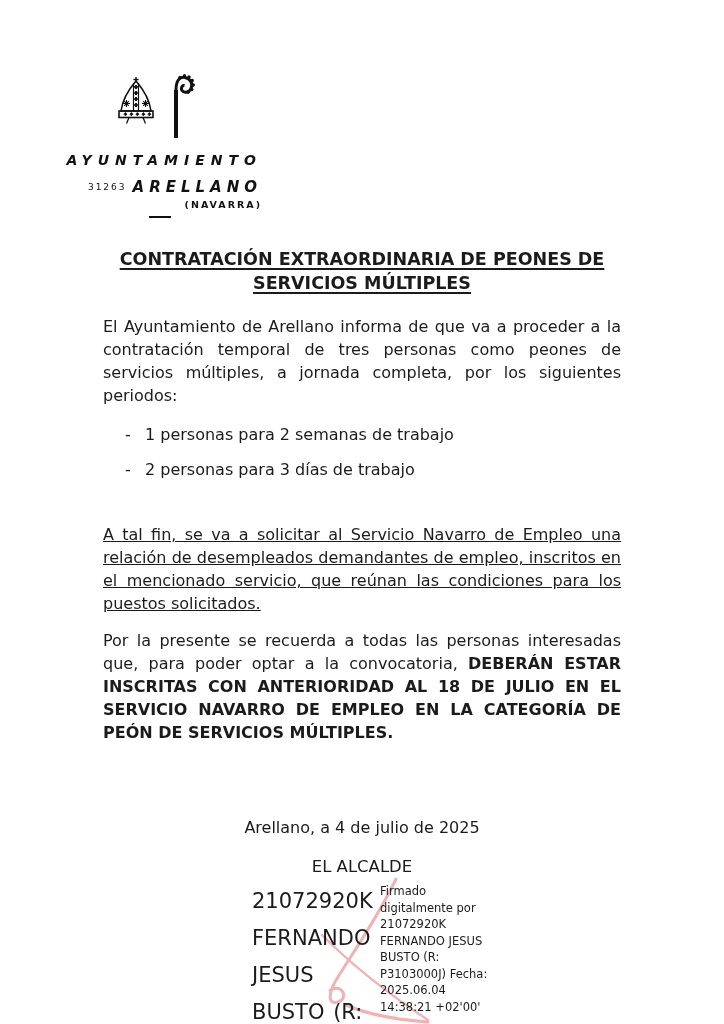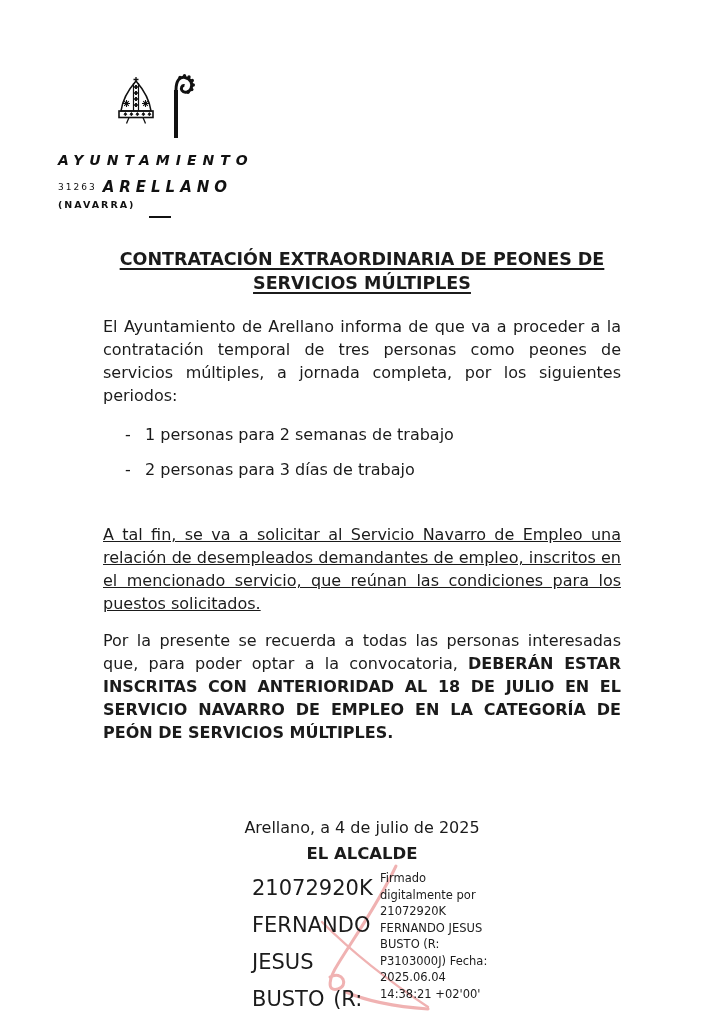--- a/index.html
+++ b/index.html
@@ -14,21 +14,21 @@
     color: #1b1b1b;
     overflow: hidden;
   }
 
   
   .letterhead {
     position: absolute;
     top: 74px;
     left: 58px;
     width: 204px;
-    text-align: left;
+    text-align: right;
     color: #111;
   }
   .letterhead .logo { display: block; margin: 0 auto 8px auto; }
   .lh-org {
     font-weight: bold;
     font-style: italic;
     font-size: 14px;
     letter-spacing: 6px;
     white-space: nowrap;
   }
@@ -97,23 +97,23 @@
   .bullet-item { display: flex; font-size: 16px; line-height: 23px; }
   .bullet-item + .bullet-item { margin-top: 12px; }
   .bullet-dash { width: 20px; flex: 0 0 20px; }
 
   .date-line {
     margin-top: 74px;
     text-align: center;
     font-size: 16px;
   }
   .signer-role {
-    margin-top: 7px;
+    margin-top: 20px;
     text-align: center;
-    font-weight: bold;
+    font-weight: normal;
     font-size: 16.5px;
   }
 
   
   .sig-row {
     position: relative;
     margin-top: 7px;
     display: flex;
     justify-content: center;
     transform: translateX(12px);

